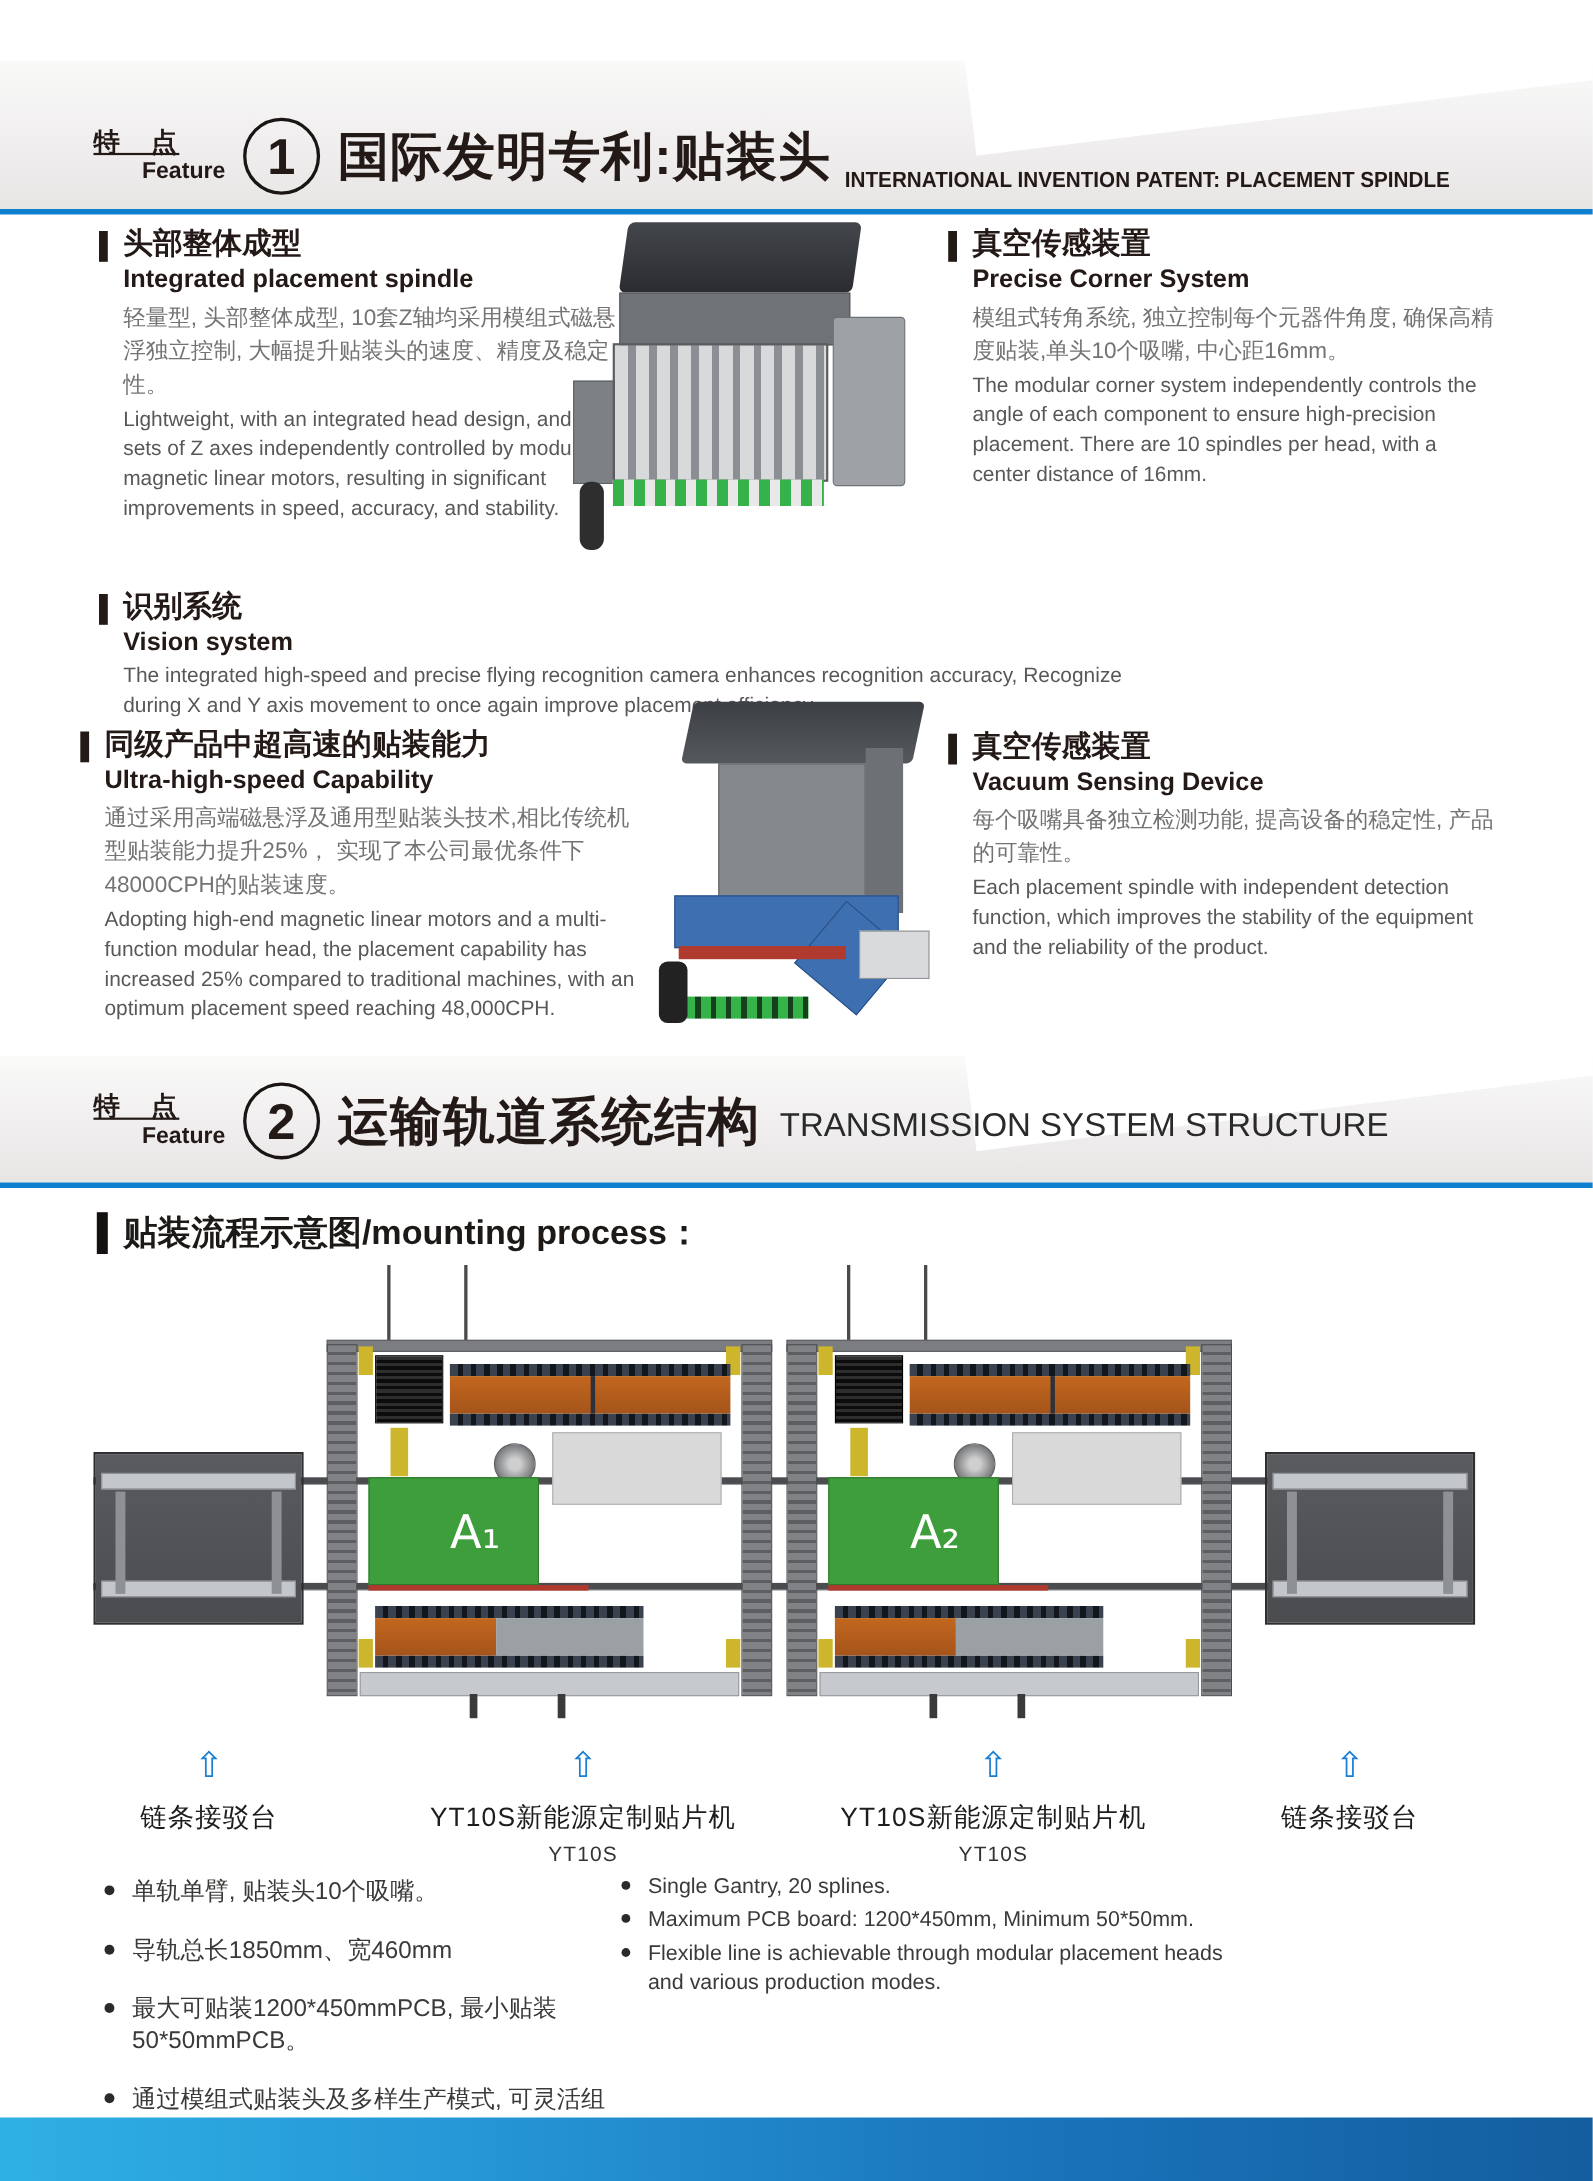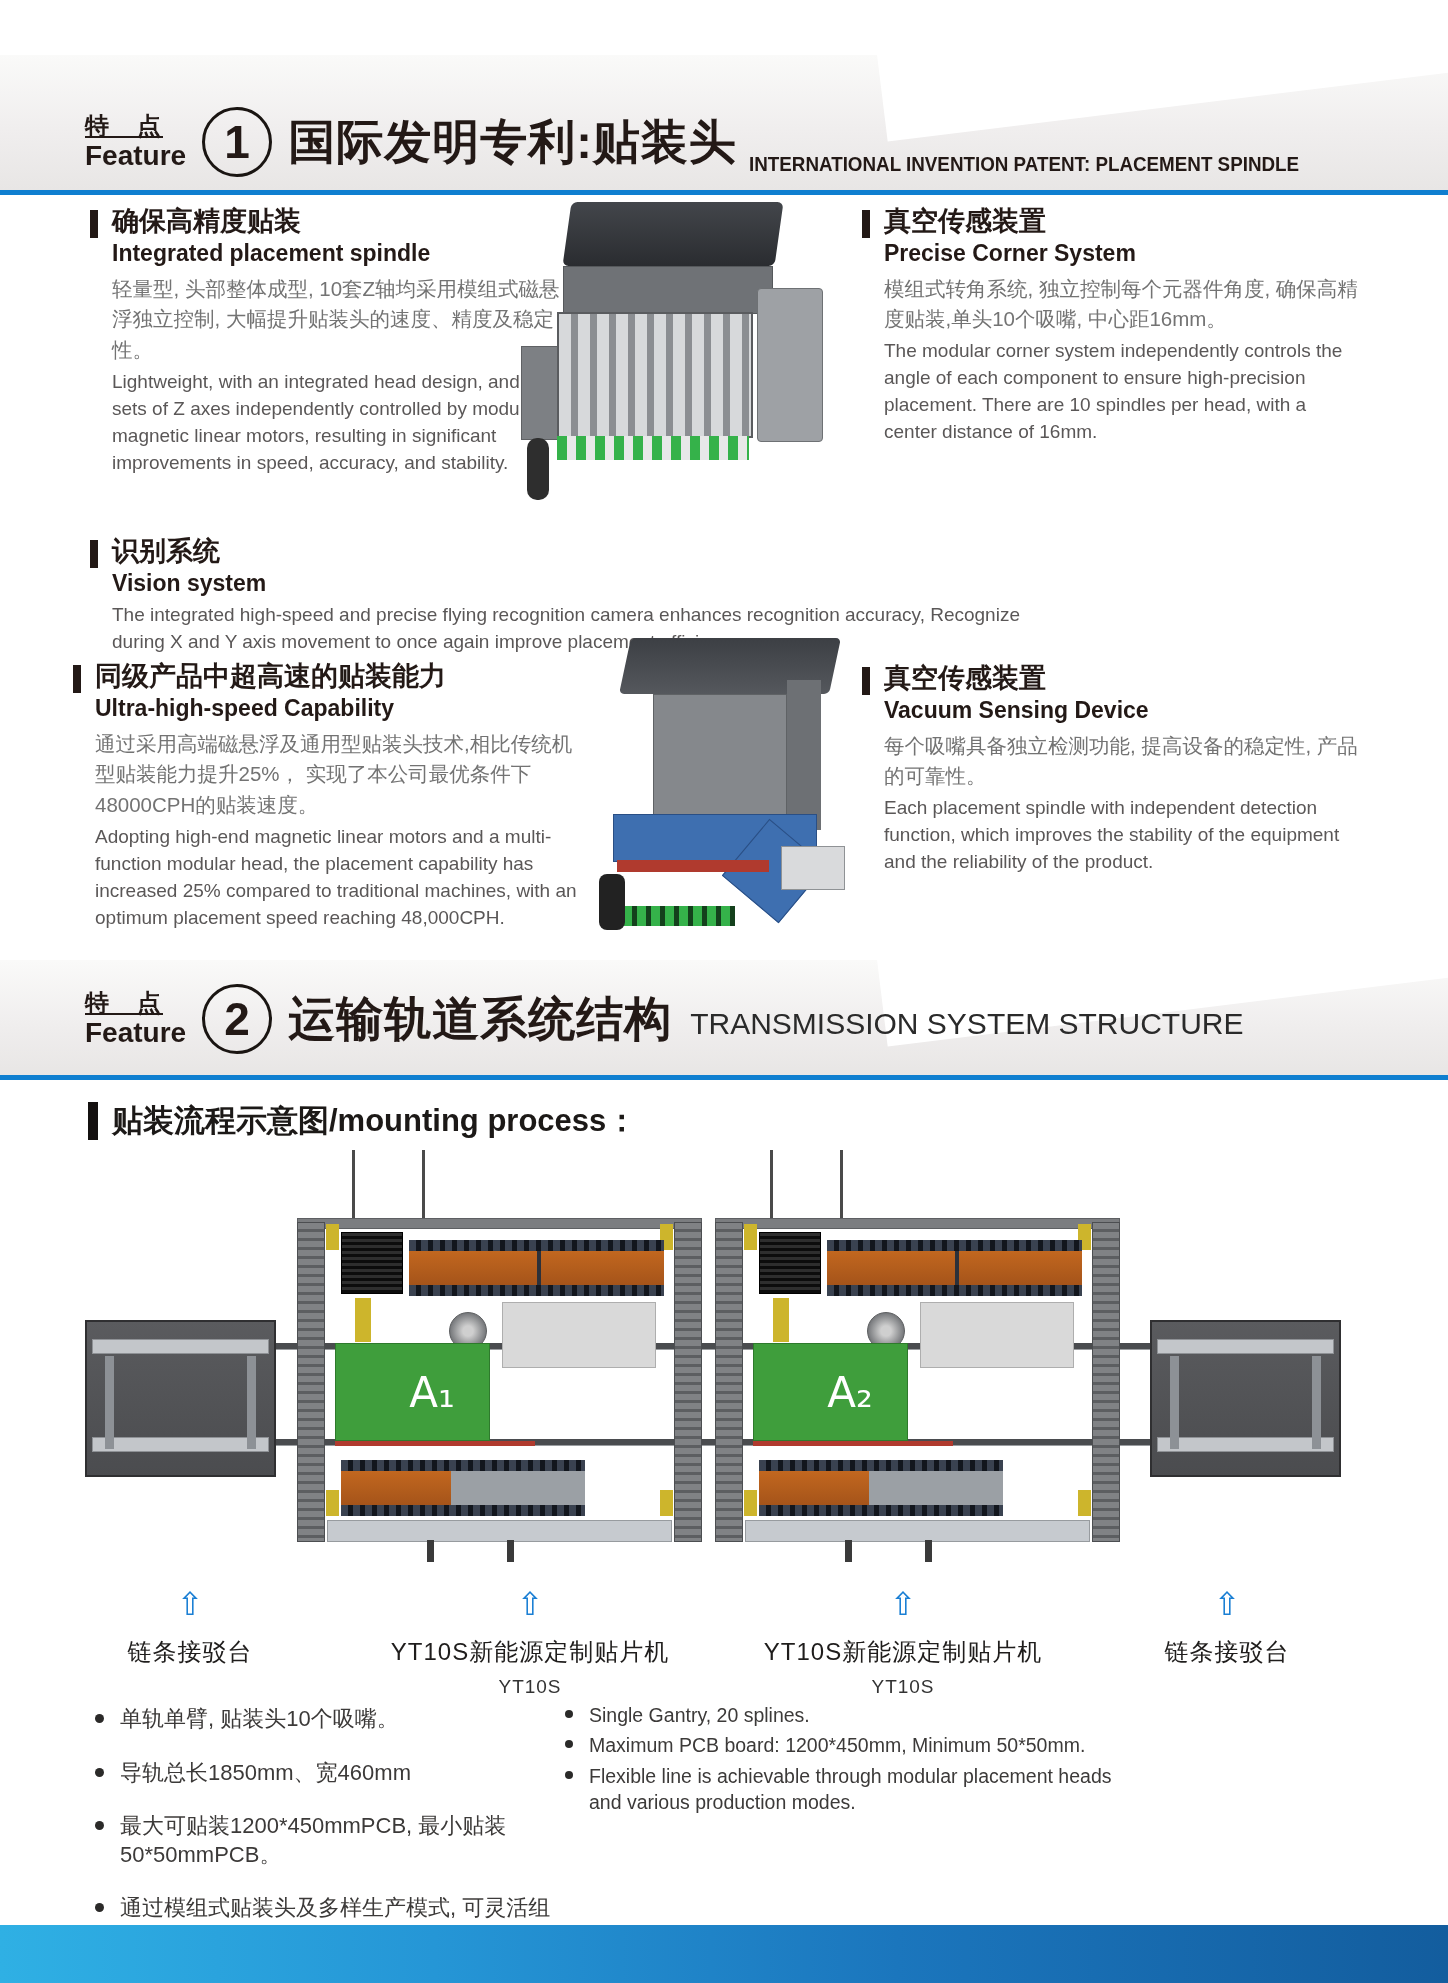--- a/index.html
+++ b/index.html
@@ -10,21 +10,21 @@
   
   .band{position:absolute;left:0;width:100%;background:linear-gradient(180deg,#fafaf9 0%,#f0eeee 55%,#e8e6e5 100%);border-bottom:5px solid #0f7fd0;}
   .band1{top:55px;height:135px;}
   .band2{top:960px;height:115px;}
   .band .cut{position:absolute;right:-70px;top:-72px;width:640px;height:120px;background:#ffffff;transform:rotate(-7deg);}
   .feature-head{position:absolute;display:flex;align-items:center;z-index:2;}
   .fh1{left:85px;top:98px;height:88px;}
   .fh2{left:85px;top:975px;height:88px;}
   .fh-label{display:flex;flex-direction:column;justify-content:center;margin-right:16px;}
   .fh-label .cn{font-size:24px;font-weight:bold;letter-spacing:2px;line-height:1.15;text-decoration:underline;}
-  .fh-label .en{font-size:28px;font-weight:bold;line-height:1.15;}
+  .fh-label .en{font-size:21px;font-weight:bold;line-height:1.15;margin-left:44px;}
   .fh-circle{width:64px;height:64px;border:3px solid #1a1512;border-radius:50%;display:flex;align-items:center;justify-content:center;font-size:46px;font-weight:bold;margin-right:16px;flex:0 0 auto;}
   .fh-title-cn{font-size:47px;font-weight:bold;letter-spacing:1px;white-space:nowrap;}
   .fh-title-en1{font-size:20px;font-weight:bold;white-space:nowrap;margin-left:12px;align-self:flex-end;margin-bottom:10px;transform:scaleX(.94);transform-origin:left bottom;}
   .fh-title-en2{font-size:30px;font-weight:500;white-space:nowrap;margin-left:18px;align-self:center;margin-top:10px;color:#2a2a2a;}
   
   .sec{position:absolute;padding-left:22px;}
   .sec .bar{position:absolute;left:0;top:5px;width:8px;height:28px;background:#231916;}
   .sec-title-cn{font-size:27px;font-weight:bold;color:#231916;line-height:1.25;}
   .sec-title-en{font-size:23px;font-weight:bold;color:#231916;line-height:1.3;}
   .sec-body-cn{font-size:20.5px;color:#737373;line-height:1.5;margin-top:5px;}
@@ -125,21 +125,21 @@
     <span class="cn">特　点</span>
     <span class="en">Feature</span>
   </div>
   <div class="fh-circle">1</div>
   <div class="fh-title-cn">国际发明专利:贴装头</div>
   <div class="fh-title-en1">INTERNATIONAL INVENTION PATENT: PLACEMENT SPINDLE</div>
 </div>
 
 <div class="sec sec-integrated">
   <div class="bar"></div>
-  <div class="sec-title-cn">确保高精度贴装</div>
+  <div class="sec-title-cn">头部整体成型</div>
   <div class="sec-title-en">Integrated placement spindle</div>
   <div class="sec-body-cn">轻量型, 头部整体成型, 10套Z轴均采用模组式磁悬浮独立控制, 大幅提升贴装头的速度、精度及稳定性。</div>
   <div class="sec-body-en">Lightweight, with an integrated head design, and 10 sets of Z axes independently controlled by modular magnetic linear motors, resulting in significant improvements in speed, accuracy, and stability.</div>
 </div>
 
 <div class="render r1">
   <div class="top"></div>
   <div class="mid"></div>
   <div class="side"></div>
   <div class="arm"></div>

